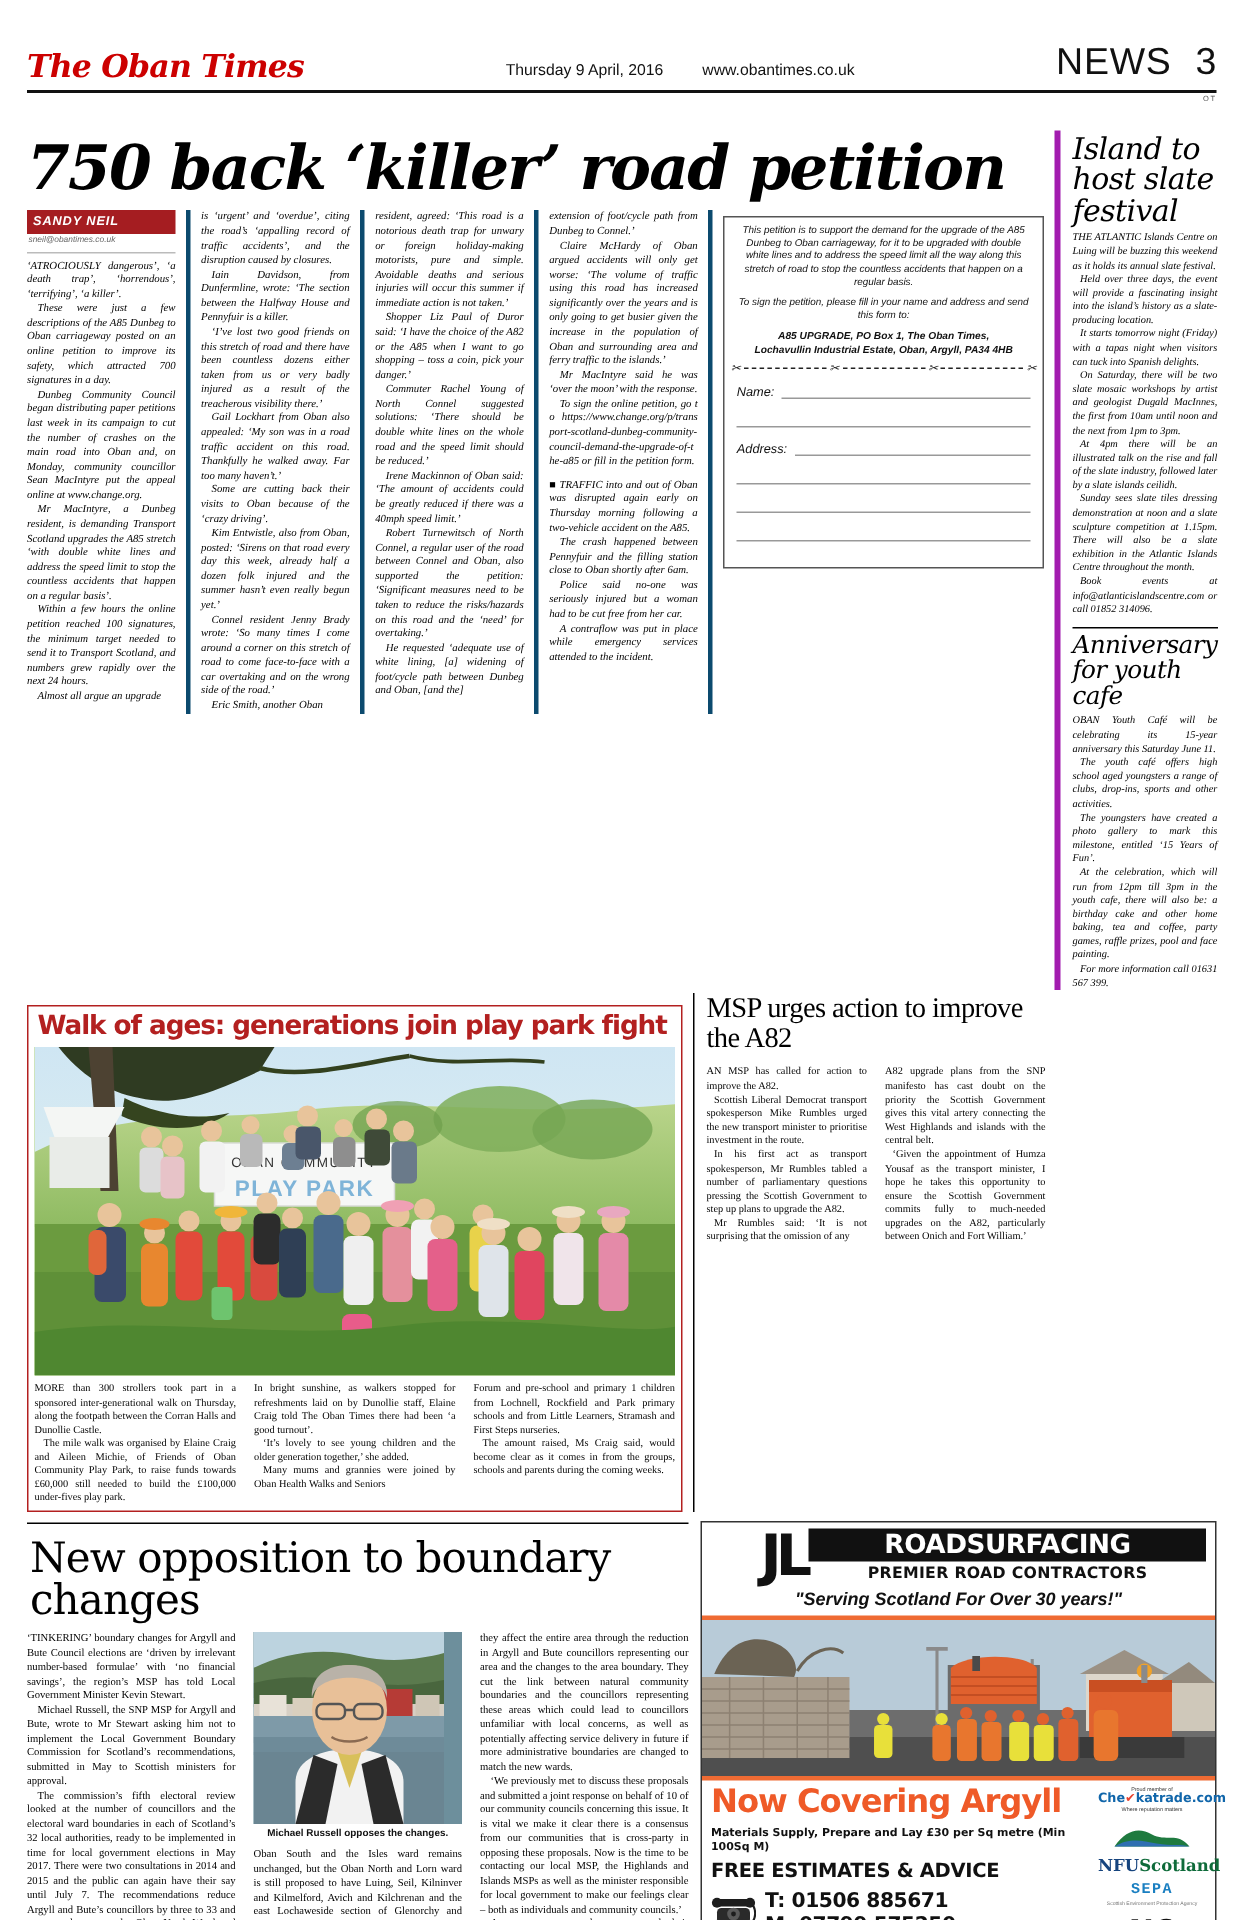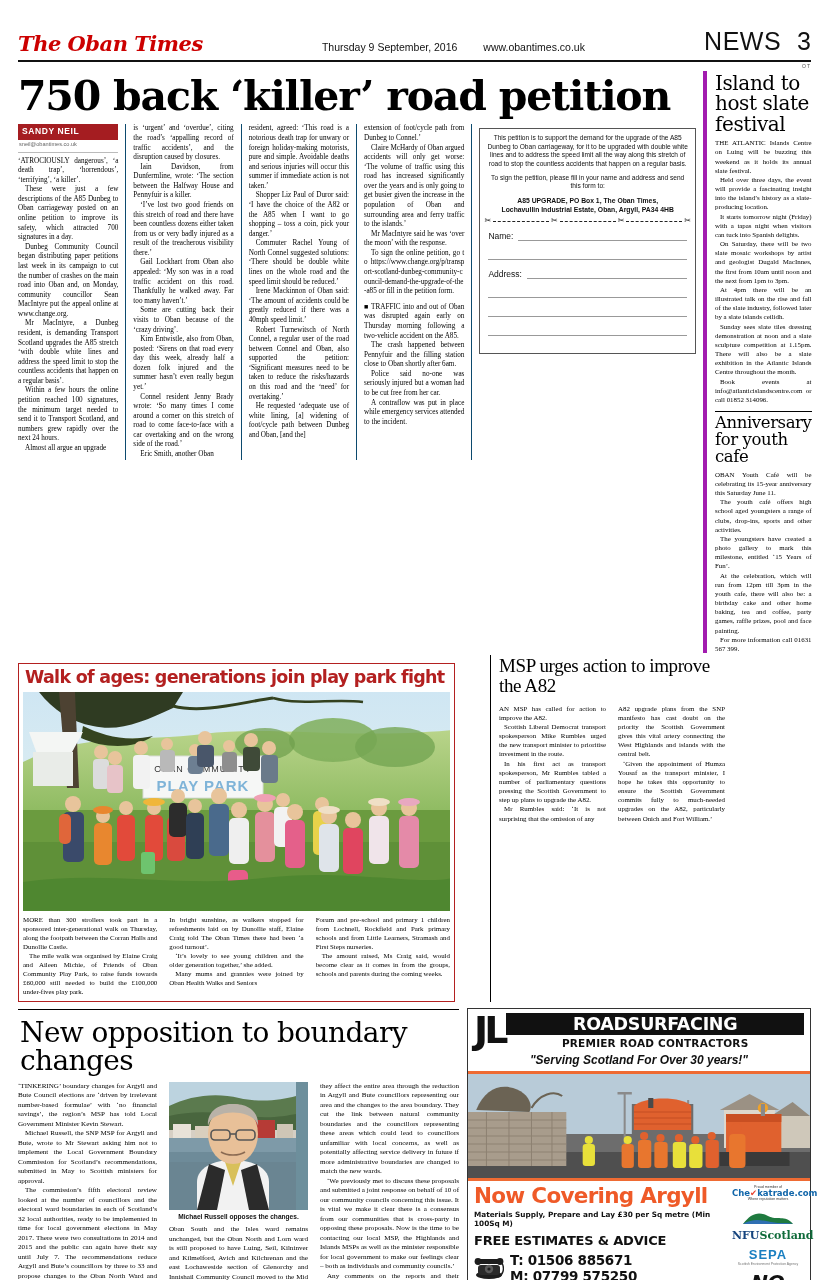--- a/index.html
+++ b/index.html
@@ -10,38 +10,38 @@
   .masthead{display:flex;align-items:flex-end;justify-content:space-between;padding-top:20px;height:36px;}
   .logo{font-family:"DejaVu Serif",serif;font-weight:bold;font-style:italic;color:#cc0000;font-size:21px;letter-spacing:-0.5px;white-space:nowrap;}
   .mast-mid{display:flex;gap:26px;font-family:"Liberation Sans",sans-serif;font-size:10.5px;color:#111;padding-bottom:3px;}
   .mast-right{display:flex;align-items:baseline;gap:16px;font-family:"Liberation Sans",sans-serif;}
   .mast-section{font-size:25px;letter-spacing:0.5px;color:#111;}
   .mast-pageno{font-size:25px;color:#111;}
   .mastrule{border-bottom:2.2px solid #111;margin-top:4px;}
   .ot-tag{text-align:right;font-family:"Liberation Sans",sans-serif;font-size:5px;color:#555;letter-spacing:1px;margin-top:1px;}
 
   
-  .body-wrap{display:flex;gap:0;margin-top:2px;}
+  .body-wrap{display:flex;gap:0;margin-top:18px;font-style:italic;}
   .left-zone{width:678px;}
   .right-rail{width:115px;padding-left:8px;border-left:4px solid #a21caf;margin-left:7px;}
 
   
   .lead-head{font-family:"DejaVu Serif",serif;font-weight:bold;font-size:41px;line-height:0.96;letter-spacing:-1.2px;margin:6px 0 8px 0;color:#000;}
 
   
   .byline-box{width:100%;}
   .byline-name{background:#a51d21;color:#fff;font-family:"Liberation Sans",sans-serif;font-weight:bold;font-size:8.5px;letter-spacing:0.6px;padding:2px 4px;display:block;}
   .byline-mail{font-family:"Liberation Sans",sans-serif;font-size:5.6px;color:#666;padding:1.5px 0 3px 1px;border-bottom:1px solid #bbb;}
 
   
   .cols{display:flex;}
   .col{font-size:7.2px;line-height:1.33;text-align:justify;hyphens:auto;-webkit-hyphens:auto;}
   .col p{margin:0;text-indent:7px;}
   .col p.first{text-indent:0;}
-  .sep{border-left:1px solid #0c4a6e;}
+  .sep{border-left:3px solid #0c4a6e;}
 
   
   .petition{border:1px solid #555;background:#fff;margin-top:4px;}
   .pet-red{background:#ee3b3b;padding:4px 5px 5px 5px;text-align:center;}
   .pet-t1{font-family:"Liberation Sans",sans-serif;font-weight:bold;font-size:12px;color:#fff;letter-spacing:0.2px;}
   .pet-t2{font-family:"Liberation Sans",sans-serif;font-weight:bold;font-size:11.5px;color:#111;line-height:1.18;margin-top:1px;}
   .pet-body{padding:5px 6px 2px 6px;font-family:"Liberation Sans",sans-serif;font-size:6.6px;line-height:1.3;text-align:center;color:#111;}
   .pet-body p{margin:0 0 5px 0;}
   .pet-addr{font-weight:bold;font-size:6.8px;line-height:1.35;}
   .pet-cut{display:flex;align-items:center;justify-content:space-between;padding:0 4px;margin:1px 0 0 0;}
@@ -80,21 +80,21 @@
   .sec-head{font-family:"DejaVu Serif",serif;font-size:28px;letter-spacing:-0.6px;line-height:1;margin:9px 0 7px 2px;}
   .bd-cols{display:flex;font-size:7.1px;line-height:1.34;text-align:justify;}
   .bd-cols p{margin:0;text-indent:7px;}
   .bd-cols p.first{text-indent:0;}
   .bd-photo{width:100%;height:128px;background:#6d8f9c;position:relative;overflow:hidden;}
   .bd-cap{font-family:"Liberation Sans",sans-serif;font-weight:bold;font-size:6.6px;text-align:center;margin-top:3px;color:#111;}
   .thinrule{border-top:1px solid #000;margin:7px 0 0 0;}
 
   
   .ad{border:1px solid #333;background:#fff;margin-top:6px;box-sizing:border-box;}
-  .ad-logo{display:flex;align-items:center;padding:4px 6px 0 6px;gap:2px;}
+  .ad-logo{display:flex;align-items:center;padding:4px 6px 0 6px;gap:2px;margin-left:33px;}
   .jl{font-family:"DejaVu Sans",sans-serif;font-weight:bold;font-size:38px;line-height:0.8;color:#111;letter-spacing:-4px;}
   .ad-logo-right{flex:1;}
   .rs-bar{background:#111;color:#fff;font-family:"DejaVu Sans",sans-serif;font-weight:bold;font-size:17.5px;letter-spacing:-0.3px;text-align:center;padding:1px 2px;}
   .prc{font-family:"DejaVu Sans",sans-serif;font-weight:bold;font-size:10.5px;text-align:center;letter-spacing:0.2px;margin-top:2px;color:#111;}
   .ad-slogan{font-family:"Liberation Sans",sans-serif;font-style:italic;font-weight:bold;font-size:12px;text-align:center;margin:4px 0 4px 0;color:#111;}
   .ad-orange{height:3px;background:#ef6b33;}
   .ad-photo{height:104px;position:relative;overflow:hidden;background:#9fb4c4;}
   .ad-main{display:flex;padding:4px 6px 2px 6px;}
   .ad-main-l{flex:1;}
   .ad-main-r{width:72px;padding-left:4px;}
@@ -104,37 +104,37 @@
   .phone-row{display:flex;align-items:center;gap:6px;margin-top:4px;}
   .tel-num{font-family:"DejaVu Sans",sans-serif;font-weight:bold;font-size:13.5px;line-height:1.2;color:#111;letter-spacing:-0.3px;}
   .nodep{font-family:"DejaVu Sans",sans-serif;font-weight:bold;font-size:11px;margin-top:5px;color:#111;letter-spacing:-0.2px;}
   .jandl{font-family:"DejaVu Sans",sans-serif;font-weight:bold;font-size:11px;text-align:center;margin-top:5px;color:#111;}
   .badge{margin-bottom:7px;text-align:center;}
   .badge-check{font-family:"DejaVu Sans",sans-serif;font-weight:bold;font-size:8.5px;color:#1166aa;line-height:1;}
   .badge-check .dot{color:#e8432f;}
   .badge-tiny{font-size:3.6px;color:#333;font-family:"Liberation Sans",sans-serif;}
   .nfu{font-family:"DejaVu Serif",serif;font-weight:bold;font-size:11px;color:#16447e;line-height:1;}
   .nfu .sc{color:#0f6b3a;}
-  .sepa{font-family:Liberation Sans, sans-serif;font-weight:bold;font-size:13px;color:#1a7fc1;letter-spacing:1px;line-height:1;}
+  .sepa{font-family:Liberation Mono, monospace;font-weight:bold;font-size:10px;color:#1a7fc1;letter-spacing:1px;line-height:1;}
   .sepa-sub{font-size:3.4px;color:#777;font-family:"Liberation Sans",sans-serif;margin-top:1px;}
   .nobig{font-family:"DejaVu Sans",sans-serif;font-weight:bold;font-style:italic;font-size:20px;line-height:0.9;color:#111;}
   .nobig-sub{font-family:"DejaVu Sans",sans-serif;font-weight:bold;font-style:italic;font-size:10.5px;color:#111;}
   .payafter{font-family:"Liberation Sans",sans-serif;font-weight:bold;font-size:5.2px;color:#111;line-height:1.25;margin-top:3px;}
 
   .telicon{width:30px;height:22px;position:relative;}
 </style>
 </head>
 <body>
 
 <div class="page">
 
   <div class="masthead">
     <div class="logo">The Oban Times</div>
     <div class="mast-mid">
-      <span>Thursday 9 September, 2016</span>
+      <span>Thursday 9 April, 2016</span>
       <span>www.obantimes.co.uk</span>
     </div>
     <div class="mast-right">
       <span class="mast-section">NEWS</span>
       <span class="mast-pageno">3</span>
     </div>
   </div>
   <div class="mastrule"></div>
   <div class="ot-tag">OT</div>
 
@@ -246,21 +246,21 @@
       <div class="rail-text">
         <p class="first">OBAN Youth Café will be celebrating its 15-year anniversary this Saturday June 11.</p>
         <p>The youth café offers high school aged youngsters a range of clubs, drop-ins, sports and other activities.</p>
         <p>The youngsters have created a photo gallery to mark this milestone, entitled ‘15 Years of Fun’.</p>
         <p>At the celebration, which will run from 12pm till 3pm in the youth cafe, there will also be: a birthday cake and other home baking, tea and coffee, party games, raffle prizes, pool and face painting.</p>
         <p>For more information call 01631 567 399.</p>
       </div>
     </div>
   </div>
 
-  <div style="display:flex;margin-top:2px;gap:28px;">
+  <div style="display:flex;margin-top:2px;">
 
     <div class="walk-pkg">
       <div class="walk-head">Walk of ages: generations join play park fight</div>
       <div class="walk-photo">
         <svg viewBox="0 0 429 219" width="429" height="219" preserveAspectRatio="none">
           <defs>
             <linearGradient id="sky" x1="0" y1="0" x2="0" y2="1">
               <stop offset="0%" stop-color="#cfe6f3"></stop>
                 <stop offset="100%" stop-color="#e9f4ef"></stop>
             </linearGradient>

